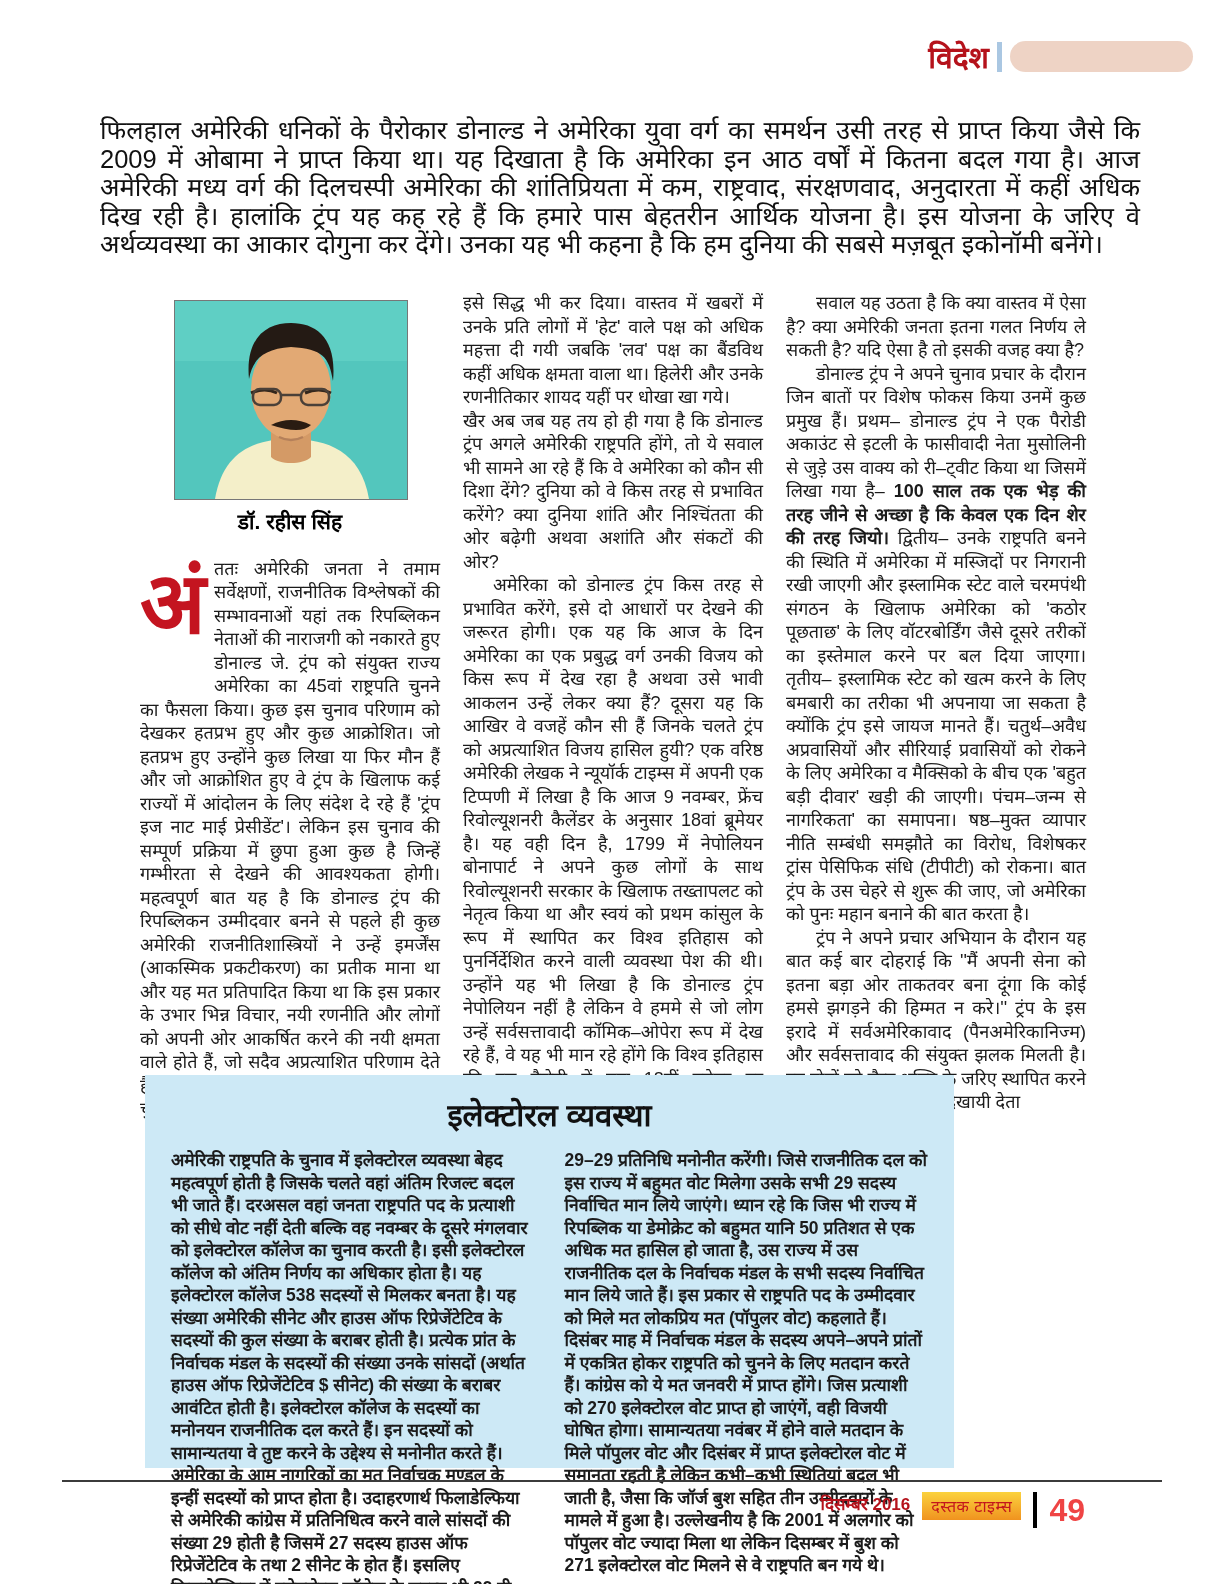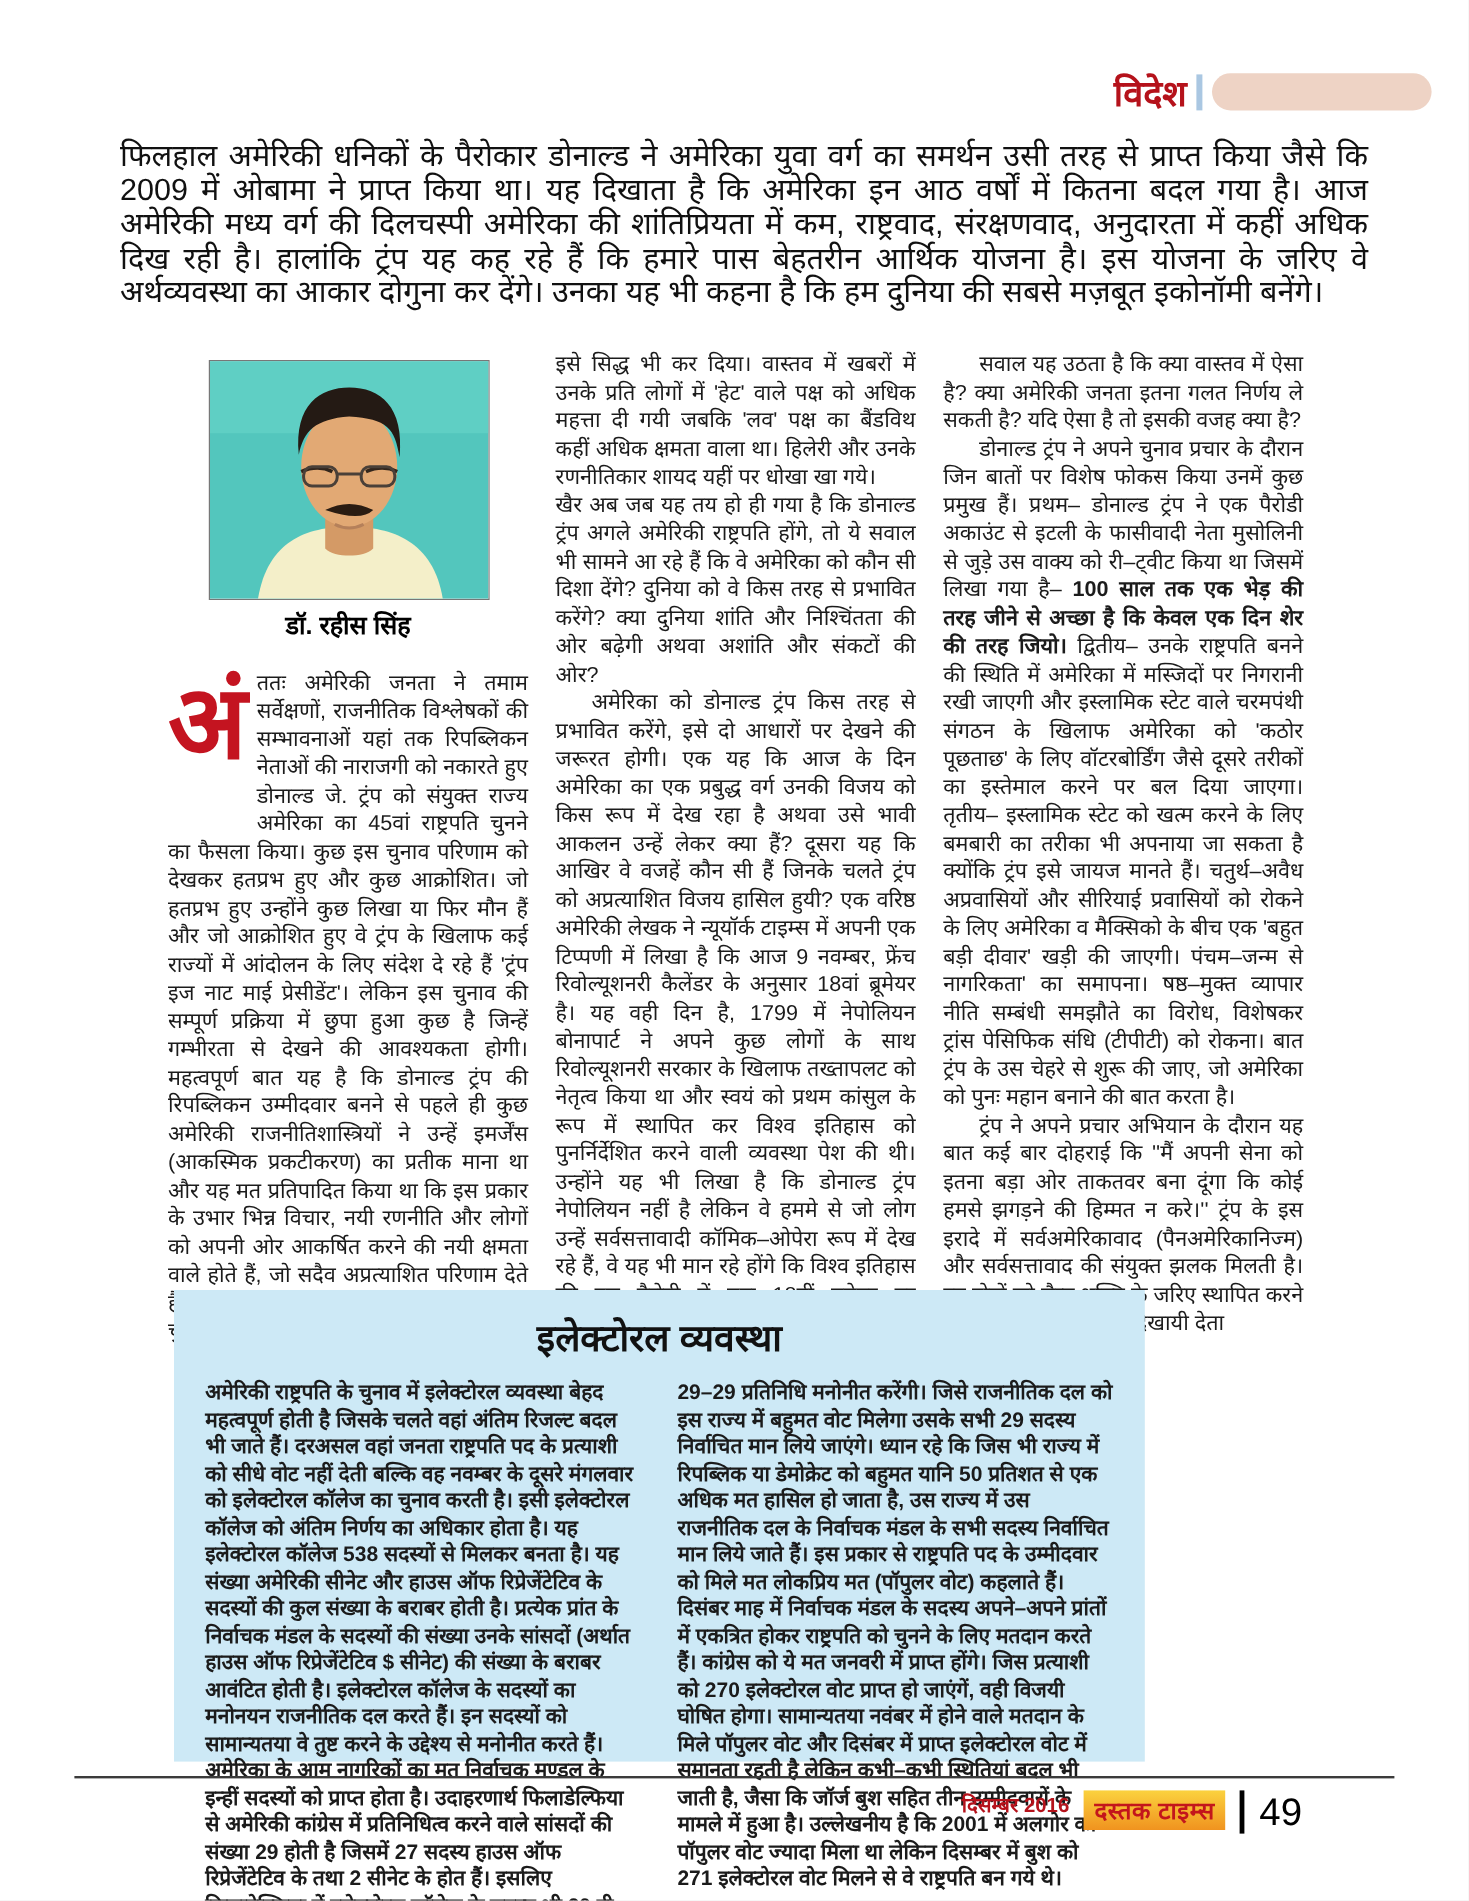--- a/index.html
+++ b/index.html
@@ -2,21 +2,21 @@
 <html><head>
 <meta charset="utf-8">
 <style>
   html,body{margin:0;padding:0;background:#e8e8e8;}
   .page{
     position:relative;width:1224px;height:1584px;background:#ffffff;
     font-family:"Liberation Sans",sans-serif;color:#1c1c1c;overflow:hidden;
     margin:0 auto;
   }
   
-  .section-tab{position:absolute;top:56px;right:31px;display:flex;align-items:center;gap:8px;justify-content:space-between;}
+  .section-tab{position:absolute;top:36px;right:31px;display:flex;align-items:center;gap:8px;justify-content:space-between;}
   .section-label{color:#b5121b;font-size:30px;font-weight:bold;}
   .section-divider{width:5px;height:30px;background:#aac7e2;}
   .section-pill{width:183px;height:31px;background:#eed3c5;border-radius:16px;}
   
   .intro{
     position:absolute;left:100px;top:116px;width:1040px;
     font-size:25.5px;line-height:28.5px;text-align:justify;color:#111;
   }
   
   .columns{
@@ -41,25 +41,25 @@
     background:#cde9f6;box-sizing:border-box;padding:14px 26px 0 26px;
   }
   .infobox-title{text-align:center;font-size:31px;font-weight:bold;color:#111;margin:4px 0 14px;}
   .infobox-cols{display:flex;gap:30px;font-size:17.5px;line-height:22.5px;color:#1b1b1b;}
   .infobox-col{flex:1;min-width:0;text-align:left;font-weight:bold;}
   
   .footer-rule{position:absolute;left:62px;top:1480px;width:1100px;border-top:2.5px solid #3b3b3b;}
   .footer{position:absolute;top:1492px;right:139px;display:flex;align-items:flex-start;gap:12px;}
   .footer-date{color:#b5121b;font-weight:bold;font-size:17px;}
   .magazine-logo{
-    background:linear-gradient(#fbd23e,#f0931f);color:#c3161c;font-weight:bold;
-    font-size:20px;padding:3px 9px;letter-spacing:0.5px;
+    background:linear-gradient(#fbd23e,#f0931f);color:#c3161c;font-weight:normal;
+    font-size:16px;padding:3px 9px;letter-spacing:0.5px;
   }
   .footer-bar{width:4px;height:36px;background:#000;}
-  .page-number{font-size:32px;font-weight:normal;color:#000000;}
+  .page-number{font-size:32px;font-weight:bold;color:#ef4444;}
 </style>
 </head>
 <body>
 
 <div class="page">
 
   <div class="section-tab">
     <span class="section-label">विदेश</span>
     <span class="section-divider"></span>
     <span class="section-pill"></span>

